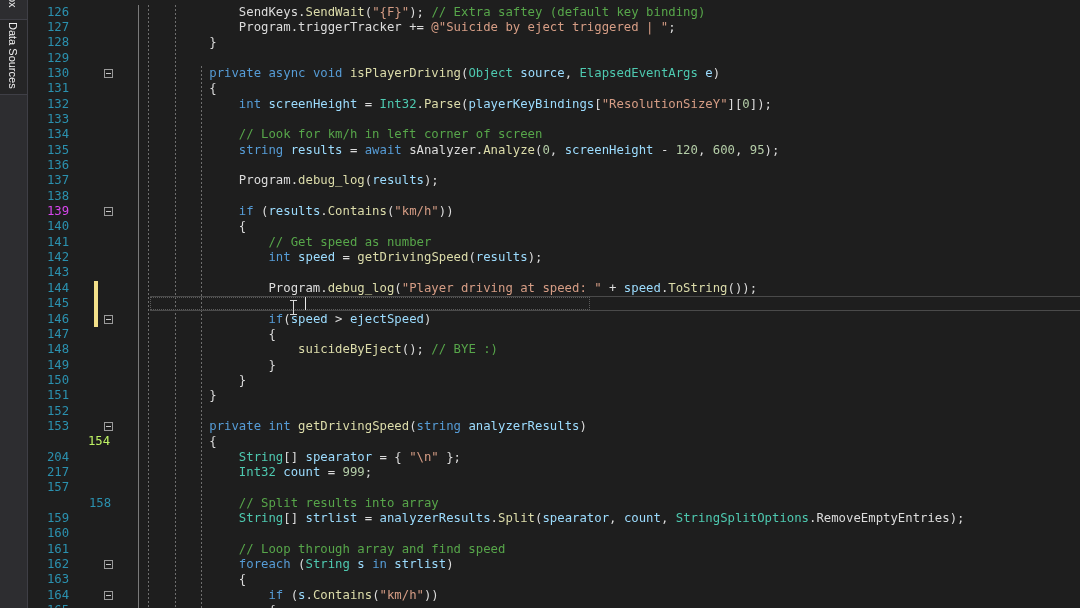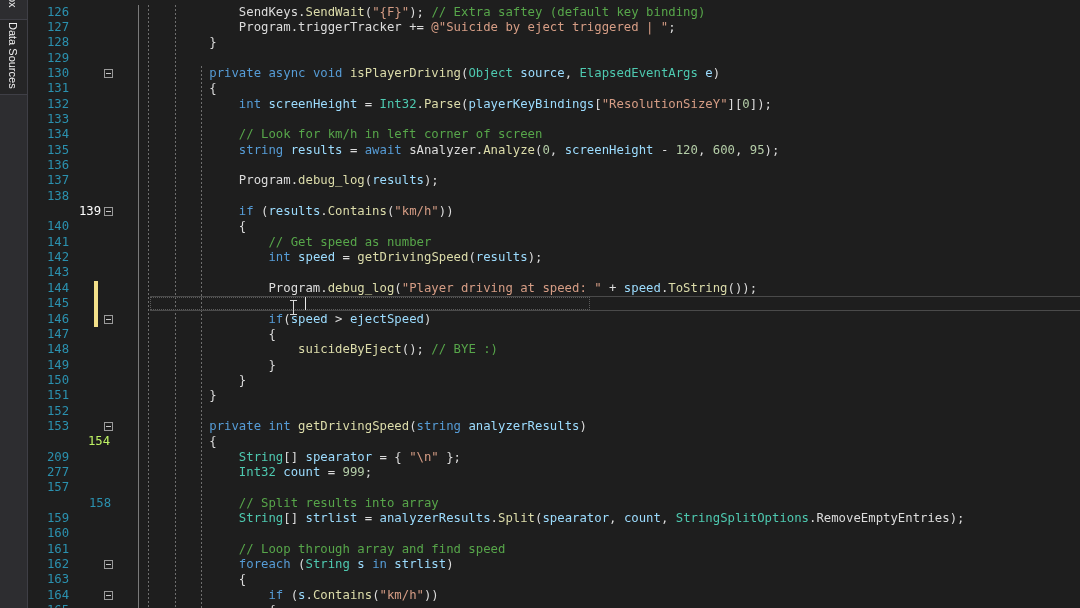--- a/index.html
+++ b/index.html
@@ -137,41 +137,41 @@
         <div class="line" style="top: 65.9px;"><span class="lnum" style="color: rgb(43, 145, 175);">130</span><span class="code"><span class="p">        </span><span class="k">private</span><span class="p"> </span><span class="k">async</span><span class="p"> </span><span class="k">void</span><span class="p"> </span><span class="m">isPlayerDriving</span><span class="p">(</span><span class="t">Object</span><span class="p"> </span><span class="v">source</span><span class="p">, </span><span class="t">ElapsedEventArgs</span><span class="p"> </span><span class="v">e</span><span class="p">)</span></span></div>
         <div class="collapse" style="top: 68.9px;"></div>
         <div class="line" style="top: 81.25px;"><span class="lnum" style="color: rgb(43, 145, 175);">131</span><span class="code"><span class="p">        {</span></span></div>
         <div class="line" style="top: 96.6px;"><span class="lnum" style="color: rgb(43, 145, 175);">132</span><span class="code"><span class="p">            </span><span class="k">int</span><span class="p"> </span><span class="v">screenHeight</span><span class="p"> = </span><span class="t">Int32</span><span class="p">.</span><span class="m">Parse</span><span class="p">(</span><span class="v">playerKeyBindings</span><span class="p">[</span><span class="s">"ResolutionSizeY"</span><span class="p">][</span><span class="n">0</span><span class="p">]);</span></span></div>
         <div class="line" style="top: 111.95px;"><span class="lnum" style="color: rgb(43, 145, 175);">133</span><span class="code"></span></div>
         <div class="line" style="top: 127.3px;"><span class="lnum" style="color: rgb(43, 145, 175);">134</span><span class="code"><span class="p">            </span><span class="c">// Look for km/h in left corner of screen</span></span></div>
         <div class="line" style="top: 142.65px;"><span class="lnum" style="color: rgb(43, 145, 175);">135</span><span class="code"><span class="p">            </span><span class="k">string</span><span class="p"> </span><span class="v">results</span><span class="p"> = </span><span class="k">await</span><span class="p"> </span><span class="p">sAnalyzer</span><span class="p">.</span><span class="m">Analyze</span><span class="p">(</span><span class="n">0</span><span class="p">, </span><span class="v">screenHeight</span><span class="p"> - </span><span class="n">120</span><span class="p">, </span><span class="n">600</span><span class="p">, </span><span class="n">95</span><span class="p">);</span></span></div>
         <div class="line" style="top: 158px;"><span class="lnum" style="color: rgb(43, 145, 175);">136</span><span class="code"></span></div>
         <div class="line" style="top: 173.35px;"><span class="lnum" style="color: rgb(43, 145, 175);">137</span><span class="code"><span class="p">            Program</span><span class="p">.</span><span class="m">debug_log</span><span class="p">(</span><span class="v">results</span><span class="p">);</span></span></div>
         <div class="line" style="top: 188.7px;"><span class="lnum" style="color: rgb(43, 145, 175);">138</span><span class="code"></span></div>
-        <div class="line" style="top: 204.05px;"><span class="lnum" style="color: #ffffff; padding-left: 32px;">139</span><span class="code"><span class="p">            </span><span class="kc">if</span><span class="p"> (</span><span class="v">results</span><span class="p">.</span><span class="m">Contains</span><span class="p">(</span><span class="s">"km/h"</span><span class="p">))</span></span></div>
+        <div class="line" style="top: 204.05px;"><span class="lnum" style="color: #d946ef;">139</span><span class="code"><span class="p">            </span><span class="kc">if</span><span class="p"> (</span><span class="v">results</span><span class="p">.</span><span class="m">Contains</span><span class="p">(</span><span class="s">"km/h"</span><span class="p">))</span></span></div>
         <div class="collapse" style="top: 207.05px;"></div>
         <div class="line" style="top: 219.4px;"><span class="lnum" style="color: rgb(43, 145, 175);">140</span><span class="code"><span class="p">            {</span></span></div>
         <div class="line" style="top: 234.75px;"><span class="lnum" style="color: rgb(43, 145, 175);">141</span><span class="code"><span class="p">                </span><span class="c">// Get speed as number</span></span></div>
         <div class="line" style="top: 250.1px;"><span class="lnum" style="color: rgb(43, 145, 175);">142</span><span class="code"><span class="p">                </span><span class="k">int</span><span class="p"> </span><span class="v">speed</span><span class="p"> = </span><span class="m">getDrivingSpeed</span><span class="p">(</span><span class="v">results</span><span class="p">);</span></span></div>
         <div class="line" style="top: 265.45px;"><span class="lnum" style="color: rgb(43, 145, 175);">143</span><span class="code"></span></div>
         <div class="line" style="top: 280.8px;"><span class="lnum" style="color: rgb(43, 145, 175);">144</span><span class="code"><span class="p">                Program</span><span class="p">.</span><span class="m">debug_log</span><span class="p">(</span><span class="s">"Player driving at speed: "</span><span class="p"> + </span><span class="v">speed</span><span class="p">.</span><span class="m">ToString</span><span class="p">());</span></span></div>
         <div class="line" style="top: 296.15px;"><span class="lnum" style="color: rgb(43, 145, 175);">145</span><span class="code"><span class="p">                </span></span></div>
         <div class="line" style="top: 311.5px;"><span class="lnum" style="color: rgb(43, 145, 175);">146</span><span class="code"><span class="p">                </span><span class="kc">if</span><span class="p">(</span><span class="v">speed</span><span class="p"> &gt; </span><span class="v">ejectSpeed</span><span class="p">)</span></span></div>
         <div class="collapse" style="top: 314.5px;"></div>
         <div class="line" style="top: 326.85px;"><span class="lnum" style="color: rgb(43, 145, 175);">147</span><span class="code"><span class="p">                {</span></span></div>
         <div class="line" style="top: 342.2px;"><span class="lnum" style="color: rgb(43, 145, 175);">148</span><span class="code"><span class="p">                    </span><span class="m">suicideByEject</span><span class="p">(); </span><span class="c">// BYE :)</span></span></div>
         <div class="line" style="top: 357.55px;"><span class="lnum" style="color: rgb(43, 145, 175);">149</span><span class="code"><span class="p">                }</span></span></div>
         <div class="line" style="top: 372.9px;"><span class="lnum" style="color: rgb(43, 145, 175);">150</span><span class="code"><span class="p">            }</span></span></div>
         <div class="line" style="top: 388.25px;"><span class="lnum" style="color: rgb(43, 145, 175);">151</span><span class="code"><span class="p">        }</span></span></div>
         <div class="line" style="top: 403.6px;"><span class="lnum" style="color: rgb(43, 145, 175);">152</span><span class="code"></span></div>
         <div class="line" style="top: 418.95px;"><span class="lnum" style="color: rgb(43, 145, 175);">153</span><span class="code"><span class="p">        </span><span class="k">private</span><span class="p"> </span><span class="k">int</span><span class="p"> </span><span class="m">getDrivingSpeed</span><span class="p">(</span><span class="k">string</span><span class="p"> </span><span class="v">analyzerResults</span><span class="p">)</span></span></div>
         <div class="collapse" style="top: 421.95px;"></div>
         <div class="line" style="top: 434.3px;"><span class="lnum" style="color: #bef264; margin-left: 41px;">154</span><span class="code"><span class="p">        {</span></span></div>
-        <div class="line" style="top: 449.65px;"><span class="lnum" style="color: rgb(43, 145, 175);">209</span><span class="code"><span class="p">            </span><span class="t">String</span><span class="p">[] </span><span class="v">spearator</span><span class="p"> = { </span><span class="s">"\n"</span><span class="p"> };</span></span></div>
-        <div class="line" style="top: 465px;"><span class="lnum" style="color: rgb(43, 145, 175);">277</span><span class="code"><span class="p">            </span><span class="t">Int32</span><span class="p"> </span><span class="v">count</span><span class="p"> = </span><span class="n">999</span><span class="p">;</span></span></div>
+        <div class="line" style="top: 449.65px;"><span class="lnum" style="color: rgb(43, 145, 175);">204</span><span class="code"><span class="p">            </span><span class="t">String</span><span class="p">[] </span><span class="v">spearator</span><span class="p"> = { </span><span class="s">"\n"</span><span class="p"> };</span></span></div>
+        <div class="line" style="top: 465px;"><span class="lnum" style="color: rgb(43, 145, 175);">217</span><span class="code"><span class="p">            </span><span class="t">Int32</span><span class="p"> </span><span class="v">count</span><span class="p"> = </span><span class="n">999</span><span class="p">;</span></span></div>
         <div class="line" style="top: 480.35px;"><span class="lnum" style="color: rgb(43, 145, 175);">157</span><span class="code"></span></div>
         <div class="line" style="top: 495.7px;"><span class="lnum" style="color: rgb(43, 145, 175); margin-left: 42px;">158</span><span class="code"><span class="p">            </span><span class="c">// Split results into array</span></span></div>
         <div class="line" style="top: 511.05px;"><span class="lnum" style="color: rgb(43, 145, 175);">159</span><span class="code"><span class="p">            </span><span class="t">String</span><span class="p">[] </span><span class="v">strlist</span><span class="p"> = </span><span class="v">analyzerResults</span><span class="p">.</span><span class="m">Split</span><span class="p">(</span><span class="v">spearator</span><span class="p">, </span><span class="v">count</span><span class="p">, </span><span class="t">StringSplitOptions</span><span class="p">.</span><span class="p">RemoveEmptyEntries</span><span class="p">);</span></span></div>
         <div class="line" style="top: 526.4px;"><span class="lnum" style="color: rgb(43, 145, 175);">160</span><span class="code"></span></div>
         <div class="line" style="top: 541.75px;"><span class="lnum" style="color: rgb(43, 145, 175);">161</span><span class="code"><span class="p">            </span><span class="c">// Loop through array and find speed</span></span></div>
         <div class="line" style="top: 557.1px;"><span class="lnum" style="color: rgb(43, 145, 175);">162</span><span class="code"><span class="p">            </span><span class="kc">foreach</span><span class="p"> (</span><span class="t">String</span><span class="p"> </span><span class="v">s</span><span class="p"> </span><span class="kc">in</span><span class="p"> </span><span class="v">strlist</span><span class="p">)</span></span></div>
         <div class="collapse" style="top: 560.1px;"></div>
         <div class="line" style="top: 572.45px;"><span class="lnum" style="color: rgb(43, 145, 175);">163</span><span class="code"><span class="p">            {</span></span></div>
         <div class="line" style="top: 587.8px;"><span class="lnum" style="color: rgb(43, 145, 175);">164</span><span class="code"><span class="p">                </span><span class="kc">if</span><span class="p"> (</span><span class="v">s</span><span class="p">.</span><span class="m">Contains</span><span class="p">(</span><span class="s">"km/h"</span><span class="p">))</span></span></div>
         <div class="collapse" style="top: 590.8px;"></div>

